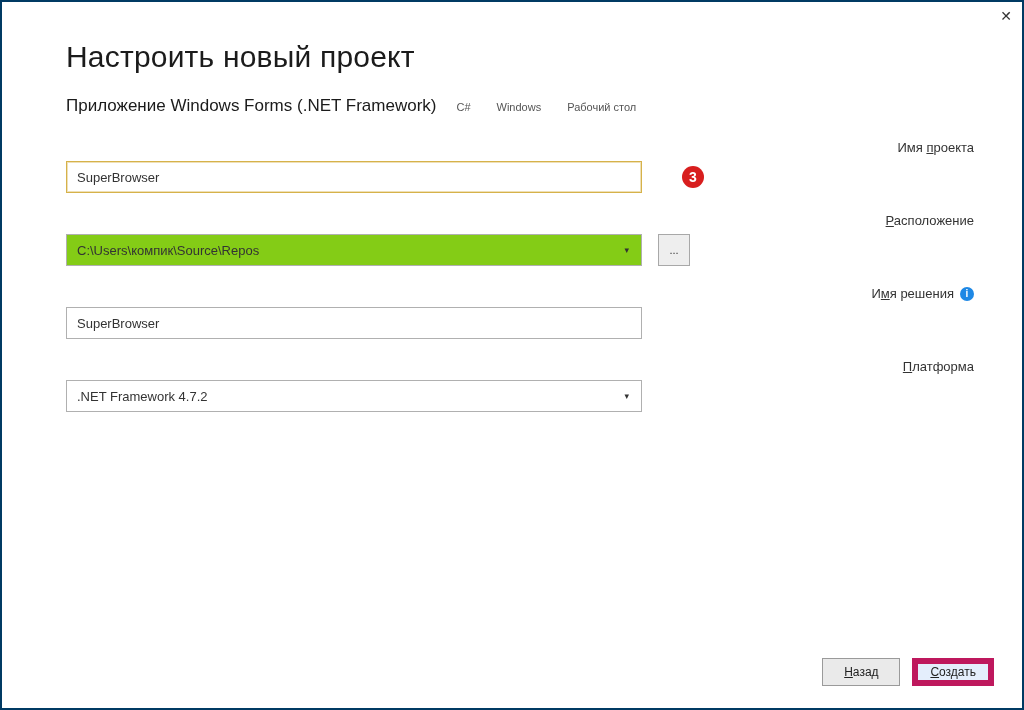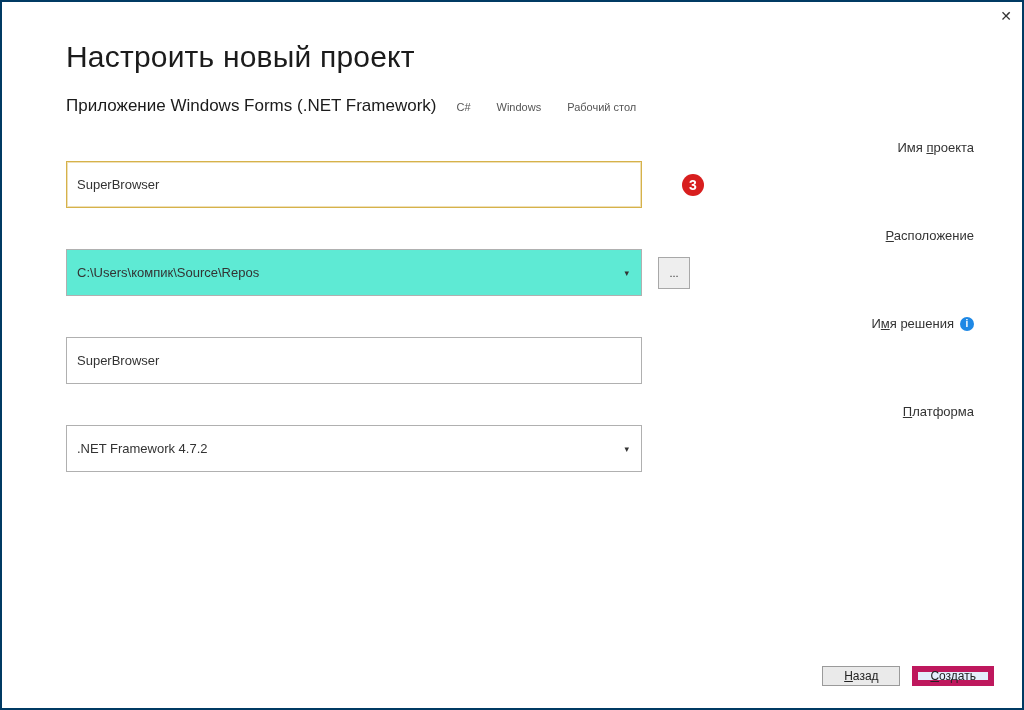--- a/index.html
+++ b/index.html
@@ -9,33 +9,33 @@
   .close-x { font-size:14px; color:#333; cursor:pointer; font-family: sans-serif; }
   .content { padding: 10px 48px 0 48px; margin-left: 16px; }
   h1.page-title { font-size: 30px; font-weight: 400; color:#1b1b1b; margin-bottom: 22px; letter-spacing:0.2px;}
   .template-row { display:flex; align-items:flex-end; gap:14px; margin-bottom: 24px;}
   .template-name { font-size:17px; color:#1b1b1b; font-weight:400;}
   .tag { font-size:11px; color:#555; background:#fff; padding:3px 6px; }
   .field { margin-bottom:20px; }
   .field-label { font-size:13px; color:#333; margin-bottom:6px; display:flex; align-items:center; gap:6px;justify-content:flex-end;}
   .underline-key { text-decoration: underline; text-decoration-thickness:1px; }
   .input-row { display:flex; align-items:center; gap:16px; }
-  input.text-input, .combo { width:576px; height:47px; border:1px solid #b0b0b0; font-size:13px; padding:0 10px; color:#333; background:#fff; }
+  input.text-input, .combo { width:576px; height:32px; border:1px solid #b0b0b0; font-size:13px; padding:0 10px; color:#333; background:#fff; }
   input.text-input.highlight { border:1px solid #d6b24a; box-shadow: 0 0 0 1px rgba(214,178,74,0.4) inset; }
-  .combo { background:#5eead4; display:flex; align-items:center; justify-content:space-between; }
+  .combo { background:#84cc16; display:flex; align-items:center; justify-content:space-between; }
   .combo-text { font-size:13px; color:#333; }
   .combo-arrow { font-size:9px; color:#333; padding-right:2px;}
   .browse-btn { width:32px; height:32px; border:1px solid #a8a8a8; background:#eee; display:flex; align-items:center; justify-content:center; font-size:11px; color:#333; cursor:pointer;}
   .callout { width:22px; height:22px; border-radius:50%; background:#d81e1e; color:#fff; display:flex; align-items:center; justify-content:center; font-weight:700; font-size:14px; margin-left:24px;}
   .info-icon { width:14px; height:14px; border-radius:50%; background:#1e88e5; color:#fff; font-size:10px; display:inline-flex; align-items:center; justify-content:center; font-weight:700; font-style:normal;}
   .checkbox-row { display:flex; align-items:center; gap:8px; margin-top:-6px; margin-bottom:26px;}
   .checkbox { width:15px; height:15px; border:1px solid #555; background:#fff; }
   .checkbox-label { font-size:13px; color:#333; }
   .footer { position:absolute; bottom:22px; right:28px; display:flex; gap:12px; }
-  .btn { min-width:78px; height:20px; border:1px solid #9a9a9a; background:#eaeaea; font-size:12px; color:#222; display:flex; align-items:center; justify-content:center; cursor:pointer; padding:0 12px;}
+  .btn { min-width:78px; height:28px; border:1px solid #9a9a9a; background:#eaeaea; font-size:12px; color:#222; display:flex; align-items:center; justify-content:center; cursor:pointer; padding:0 12px;}
   .btn.primary { border:6px solid #be185d; background:#e4eefc; }
 </style>
 </head>
 <body>
 
 <div class="window">
   <div class="titlebar">
     <span class="close-x">✕</span>
   </div>
 

